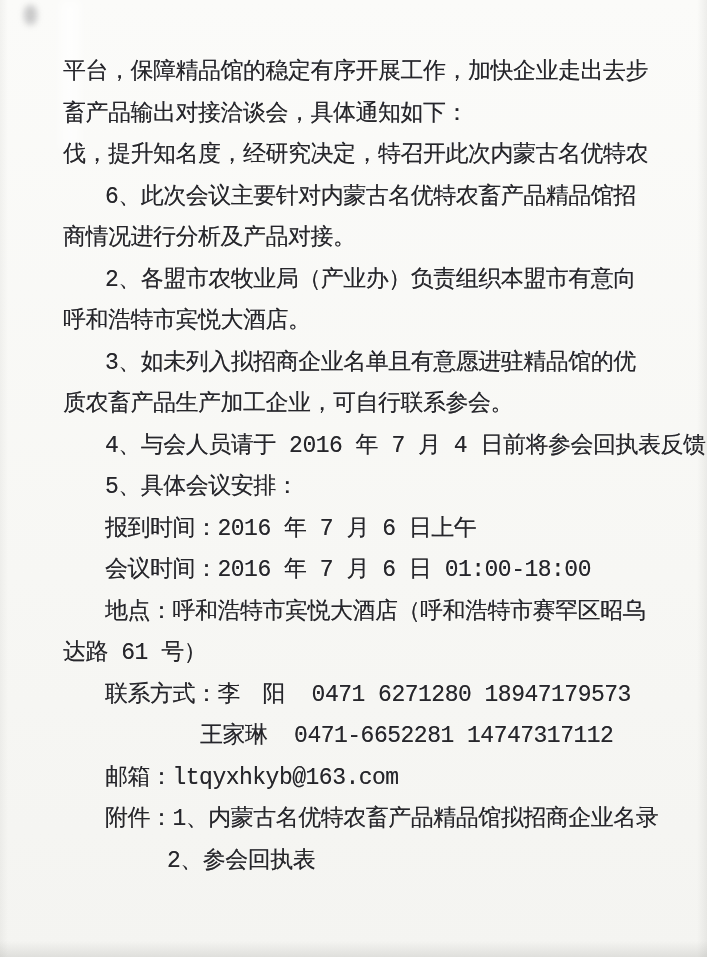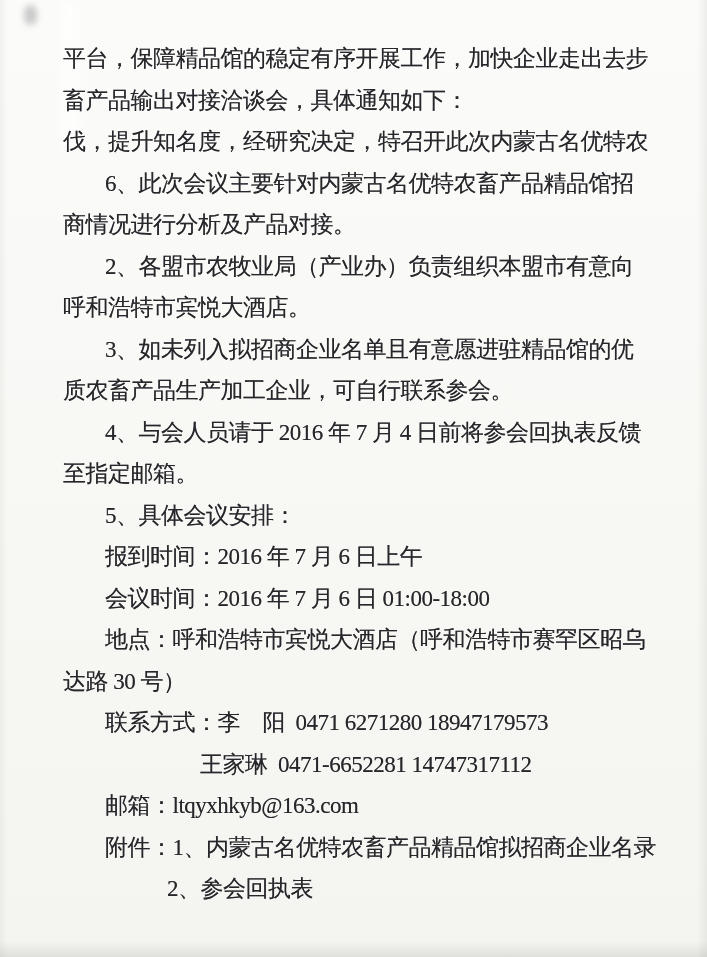--- a/index.html
+++ b/index.html
@@ -17,22 +17,23 @@
     width: 707px;
     height: 957px;
     background: linear-gradient(180deg, var(--paper-top, #fbfbf9) 0%, var(--paper, #f7f7f4) 60%, #f4f4f1 100%);
     font-family: "Liberation Serif", "DejaVu Serif", serif;
     color: var(--ink, #26262b);
     overflow: hidden;
   }
   .textblock {
     position: absolute;
     left: 63px;
-    top: 38px;
+    top: 50px;
     width: 590px;
+    font-family: Liberation Mono, monospace;
   }
   .line {
     height: 41.5px;
     display: flex;
     align-items: center;
     font-size: 23px;
     letter-spacing: -0.5px;
     white-space: pre;
     text-shadow: 0 0 0.4px rgba(40,40,45,0.55);
   }
@@ -87,26 +88,25 @@
     <div class="line">平台，保障精品馆的稳定有序开展工作，加快企业走出去步</div>
     <div class="line">畜产品输出对接洽谈会，具体通知如下：</div>
     <div class="line">伐，提升知名度，经研究决定，特召开此次内蒙古名优特农</div>
     <div class="line i1">6、此次会议主要针对内蒙古名优特农畜产品精品馆招</div>
     <div class="line">商情况进行分析及产品对接。</div>
     <div class="line i1">2、各盟市农牧业局（产业办）负责组织本盟市有意向</div>
     <div class="line">呼和浩特市宾悦大酒店。</div>
     <div class="line i1">3、如未列入拟招商企业名单且有意愿进驻精品馆的优</div>
     <div class="line">质农畜产品生产加工企业，可自行联系参会。</div>
     <div class="line i1">4、与会人员请于 2016 年 7 月 4 日前将参会回执表反馈</div>
-    <div class="line">至指定邮箱。</div>
     <div class="line i1">5、具体会议安排：</div>
     <div class="line i1">报到时间：2016 年 7 月 6 日上午</div>
     <div class="line i1">会议时间：2016 年 7 月 6 日 01:00-18:00</div>
     <div class="line i1">地点：呼和浩特市宾悦大酒店（呼和浩特市赛罕区昭乌</div>
-    <div class="line">达路 30 号）</div>
+    <div class="line">达路 61 号）</div>
     <div class="line i1">联系方式：李　阳  0471 6271280 18947179573</div>
     <div class="line i3">王家琳  0471-6652281 14747317112</div>
     <div class="line i1">邮箱：ltqyxhkyb@163.com</div>
     <div class="line i1">附件：1、内蒙古名优特农畜产品精品馆拟招商企业名录</div>
     <div class="line i2">2、参会回执表</div>
   </div>
 
   <div class="shadow-left"></div>
   <div class="shadow-right"></div>
   <div class="shadow-bottom"></div>

